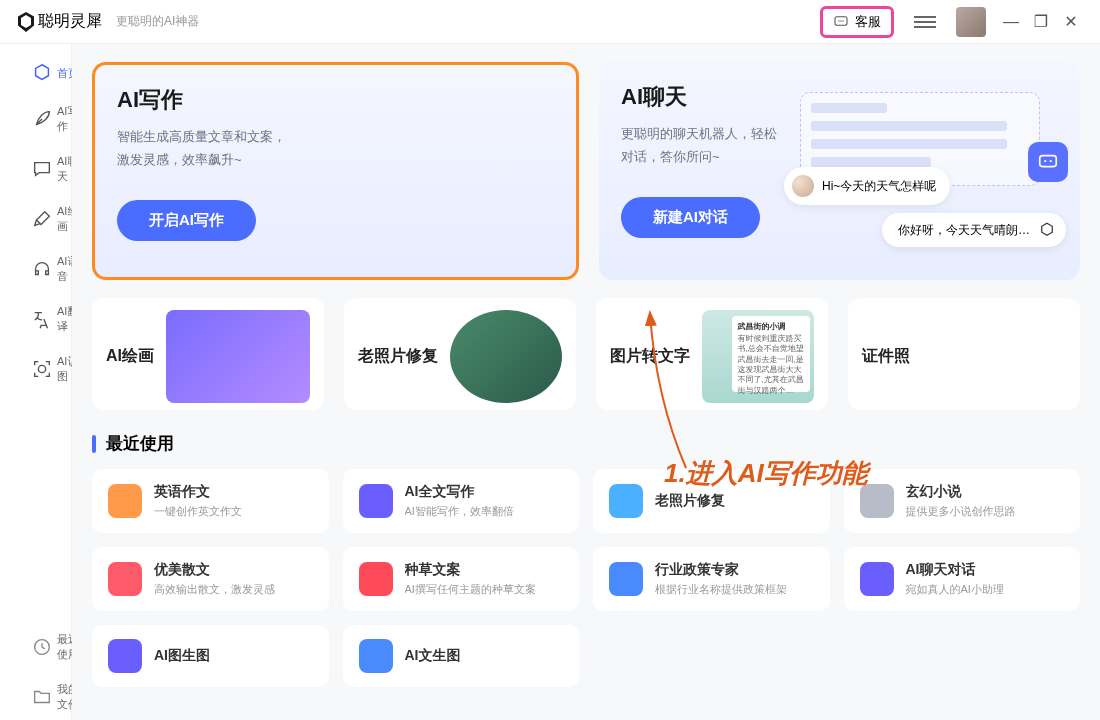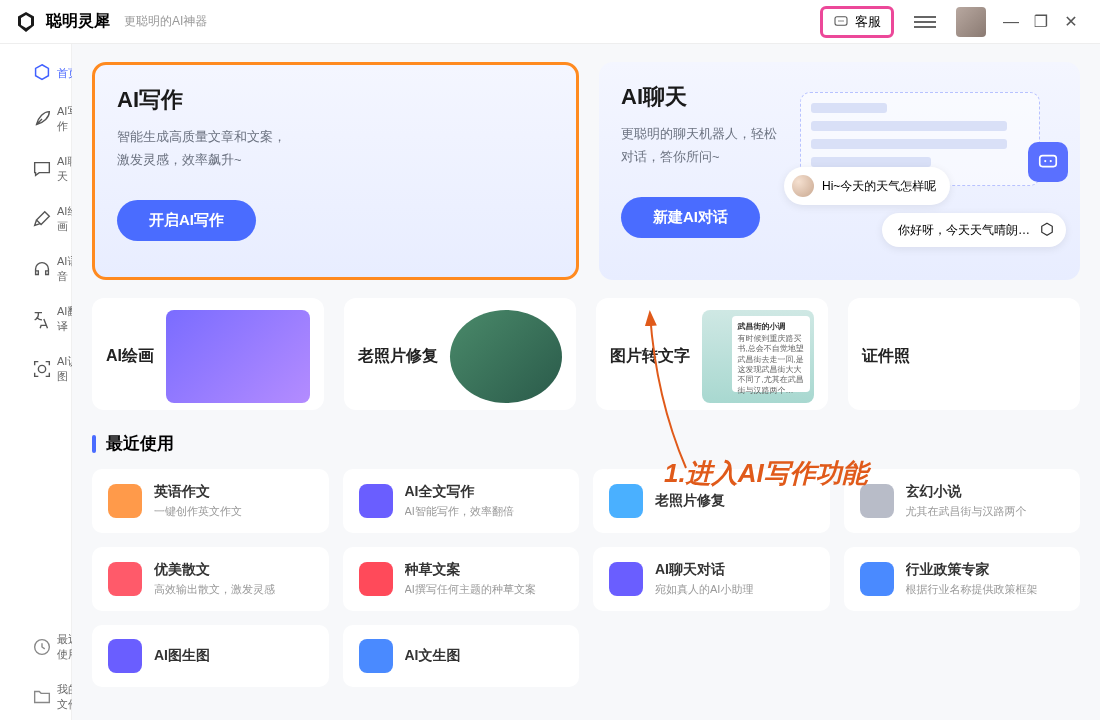--- a/index.html
+++ b/index.html
@@ -1,20 +1,20 @@
 <!DOCTYPE html>
 <html><head>
 <meta charset="utf-8">
 <style>
 * { box-sizing: border-box; margin: 0; padding: 0; }
 body { font-family: "Microsoft YaHei", -apple-system, sans-serif; background: #fff; width: 1100px; height: 720px; overflow: hidden; position: relative; }
 
 
 .titlebar { height: 44px; display: flex; align-items: center; padding: 0 14px; border-bottom: 1px solid #eee; }
-.titlebar .logo { display: flex; align-items: center; gap: 8px; font-weight: 700; font-size: 16px; }
+.titlebar .logo { display: flex; align-items: center; font-weight: 400; font-size: 16px; }
 .titlebar .logo-icon { width: 24px; height: 24px; }
 .titlebar .tagline { color: #999; font-size: 12px; margin-left: 14px; }
 .titlebar .spacer { flex: 1; }
 .titlebar .kefu-btn { display: flex; align-items: center; gap: 6px; border: 3px solid #ec4899; border-radius: 6px; padding: 4px 10px; font-size: 13px; cursor: pointer; margin-right: 10px; }
 .titlebar .hamburger { width: 22px; height: 22px; margin: 0 10px; cursor: pointer; display:flex;flex-direction:column;justify-content:center;gap:3px;}
 .titlebar .hamburger span{height:2px;background:#666;}
 .titlebar .avatar { width: 30px; height: 30px; border-radius: 4px; background: linear-gradient(135deg,#b8a8a0,#8a7a72); margin: 0 10px; }
 .titlebar .win-btn { width: 30px; text-align: center; font-size: 16px; cursor: pointer; color:#555; }
 
 
@@ -287,49 +287,49 @@
         <div class="recent-item">
           <div class="ri-icon" style="background:#4ab0ff"></div>
     <div class="ri-body">
             <div class="ri-title">老照片修复</div>
     </div>
         </div>
         <div class="recent-item">
           <div class="ri-icon" style="background:#b8bcc8"></div>
     <div class="ri-body">
             <div class="ri-title">玄幻小说</div>
-    <div class="ri-sub">尤其在武昌街与汉路两个</div>
+    <div class="ri-sub">提供更多小说创作思路</div>
           </div>
         </div>
         <div class="recent-item">
           <div class="ri-icon" style="background:#ff5a6a"></div>
     <div class="ri-body">
             <div class="ri-title">优美散文</div>
     <div class="ri-sub">高效输出散文，激发灵感</div>
           </div>
         </div>
         <div class="recent-item">
           <div class="ri-icon" style="background:#ff4a5a"></div>
     <div class="ri-body">
             <div class="ri-title">种草文案</div>
     <div class="ri-sub">AI撰写任何主题的种草文案</div>
           </div>
         </div>
         <div class="recent-item">
+          <div class="ri-icon" style="background:#4a8aff"></div>
+    <div class="ri-body">
+            <div class="ri-title">行业政策专家</div>
+    <div class="ri-sub">根据行业名称提供政策框架</div>
+          </div>
+        </div>
+        <div class="recent-item">
           <div class="ri-icon" style="background:#6a5eff"></div>
     <div class="ri-body">
             <div class="ri-title">AI聊天对话</div>
     <div class="ri-sub">宛如真人的AI小助理</div>
-          </div>
-        </div>
-        <div class="recent-item">
-          <div class="ri-icon" style="background:#4a8aff"></div>
-    <div class="ri-body">
-            <div class="ri-title">行业政策专家</div>
-    <div class="ri-sub">根据行业名称提供政策框架</div>
           </div>
         </div>
         <div class="recent-item">
           <div class="ri-icon" style="background:#6a5eff"></div>
     <div class="ri-body">
             <div class="ri-title">AI图生图</div>
     </div>
         </div>
         <div class="recent-item">
           <div class="ri-icon" style="background:#4a8aff"></div>

